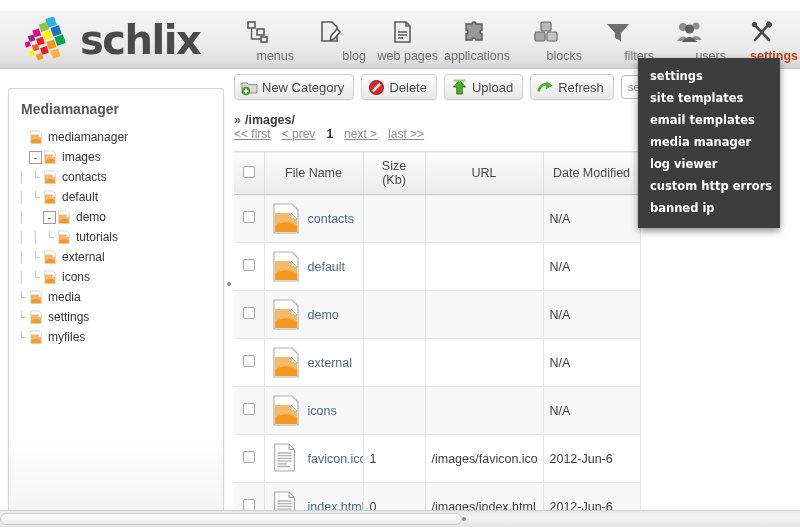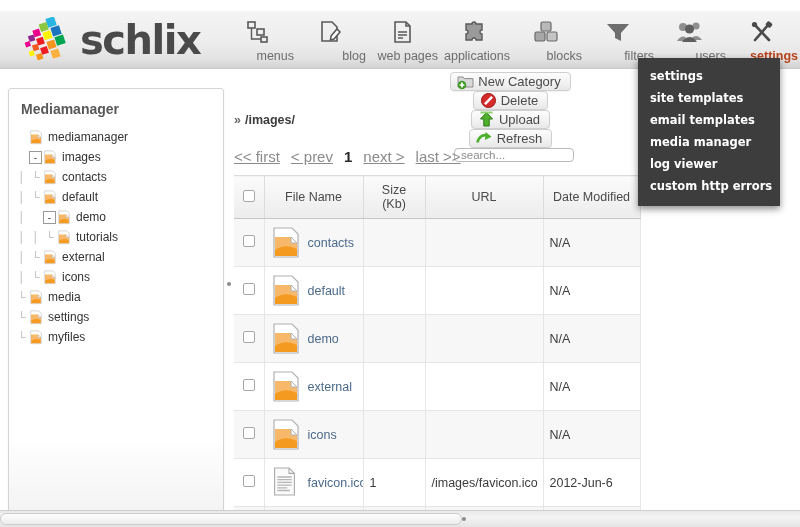--- a/index.html
+++ b/index.html
@@ -86,21 +86,21 @@
   }
   .splitter .grip {
     position: absolute; top: 210px; left: 1px;
     width: 4px; height: 4px; border-radius: 50%;
     background: #8a8a8a;
   }
 
   
   .content { position: absolute; left: 234px; top: 72px; width: 560px; }
 
-  .toolbar { display: flex; align-items: center; height: 30px; flex-direction: column; }
+  .toolbar { display: flex; align-items: center; height: 30px; }
   .tbtn {
     display: flex; align-items: center; height: 26px;
     padding: 0 9px 0 6px; margin-right: 7px;
     background: linear-gradient(to bottom, #fdfdfd 0%, #f3f3f3 50%, #e8e8e8 100%);
     border: 1px solid #cfcfcf; border-radius: 4px;
     font-size: 13px; color: #4b4b4b; cursor: pointer;
     box-shadow: 0 1px 1px rgba(0,0,0,0.05);
     white-space: nowrap;
   }
   .tbtn .bico { width: 17px; height: 17px; margin-right: 4px; flex: none; }
@@ -110,21 +110,21 @@
     font-size: 11.5px; color: #777; background: #fff;
     font-family: "Liberation Sans", sans-serif;
   }
   .searchbox::placeholder { color: #8d8d8d; }
 
   .breadcrumb {
     margin-top: 11px; font-size: 12.5px; color: #3d3d3d; font-weight: bold;
   }
   .breadcrumb .arrow { color: #6a6a6a; margin-right: 4px; }
 
-  .pager { margin-top: 21px; font-size: 15px; color: #8b8b8b; }
+  .pager { margin-top: 0; font-size: 12px; color: #8b8b8b; }
   .pager a {
     color: #8b8b8b; text-decoration: underline; margin-right: 11px; cursor: pointer;
   }
   .pager .cur { color: #2b2b2b; font-weight: bold; margin-right: 11px; }
 
   
   .tablewrap { margin-top: 10px; width: 406px; }
   table.grid { border-collapse: collapse; width: 406px; table-layout: fixed; }
   table.grid th {
     background: linear-gradient(to bottom, #fbfbfb 0%, #ececec 100%);
@@ -308,20 +308,21 @@
     </div>
   </div>
 
   <div class="dropdown">
     <div class="dd-item">settings</div>
     <div class="dd-item">site templates</div>
     <div class="dd-item">email templates</div>
     <div class="dd-item">media manager</div>
     <div class="dd-item">log viewer</div>
     <div class="dd-item">custom http errors</div>
+    <div class="dd-item">banned ip</div>
   </div>
 
   <div class="leftpanel">
     <div class="panel-title">Mediamanager</div>
     <div class="tree" id="tree">
         <div class="tnode">
           <span class="spacer"></span>
           <span class="folder-ico"><svg viewBox="0 0 30 34" width="14" height="15">
               <path d="M3 2 H21 L27 8 V31 H3 Z" fill="#ffffff" stroke="#b0b0b0" stroke-width="1.2"></path>
               <path d="M4 11 H20 L26 17 V30 H4 Z" fill="#f59a20"></path>

